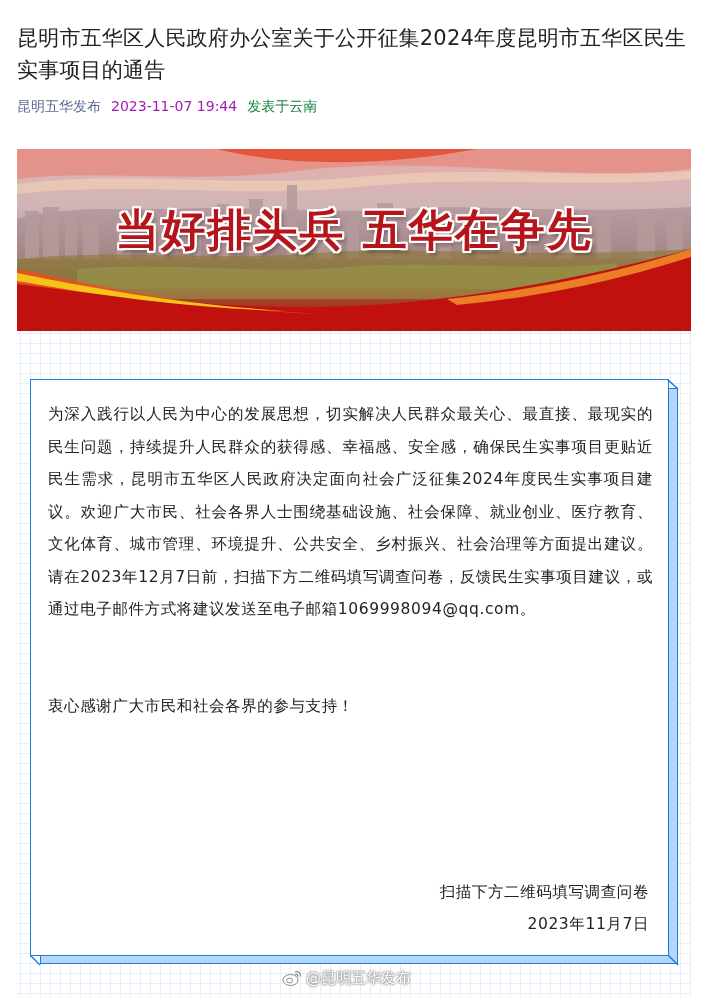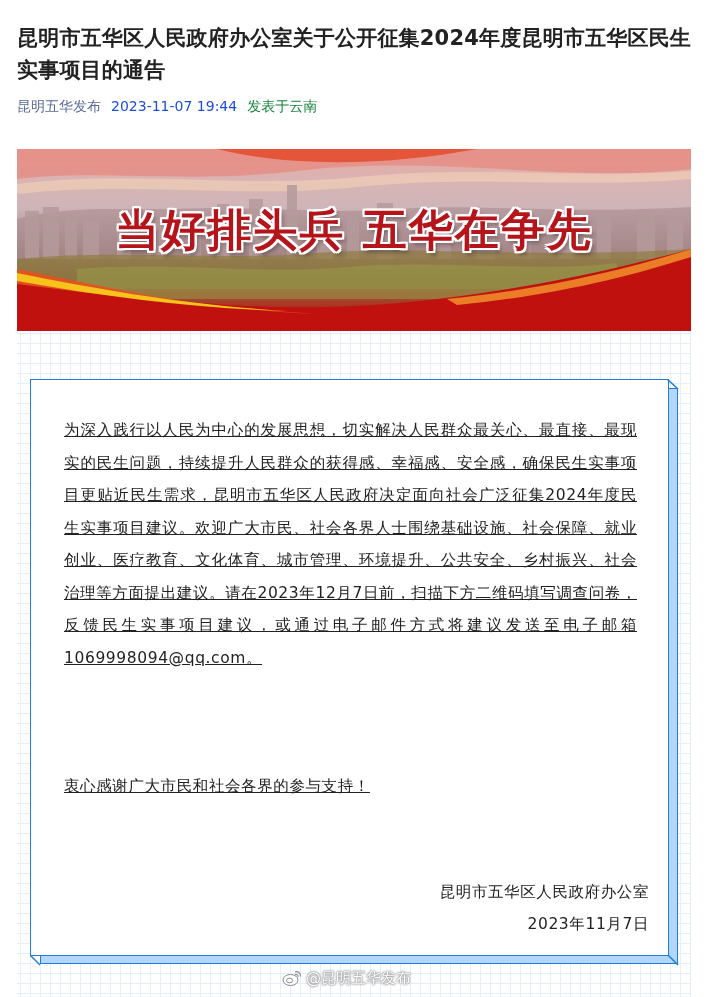--- a/index.html
+++ b/index.html
@@ -1,29 +1,29 @@
 <!DOCTYPE html>
 <html><head>
   <meta charset="utf-8">
   <style>
     * { box-sizing: border-box; margin: 0; padding: 0; }
     html, body { width: 707px; height: 997px; background: #ffffff; overflow: hidden; }
     body { font-family: "DejaVu Sans", "Liberation Sans", sans-serif; color: #222; position: relative; }
 
     .article-title {
       position: absolute; left: 17px; top: 22px; width: 680px;
-      font-size: 21px; line-height: 32px; color: #222; font-weight: bold;
+      font-size: 21px; line-height: 32px; color: #222; font-weight: normal;
       letter-spacing: 0.2px;
     }
     .meta {
       position: absolute; left: 17px; top: 96px; font-size: 14px; line-height: 20px;
       display: flex; gap: 10px; white-space: nowrap;
     }
     .meta .author { color: #576b95; text-align: center; }
-    .meta .time { color: #1d4ed8; }
+    .meta .time { color: #a21caf; }
     .meta .location { color: #15803d; }
 
     .banner {
       position: absolute; left: 17px; top: 149px; width: 674px; height: 182px; overflow: hidden;
       background: linear-gradient(180deg, #e9a9a2 0%, #d9b4b4 18%, #cfb5b8 32%, #b79c9e 45%, #9f8076 58%, #8b6a4a 70%, #a04a2e 82%, #b81412 92%, #a8100f 100%);
       padding-left: 32px;
     }
     .banner svg { position: absolute; left: 0; top: 0; }
     .banner-slogan {
       position: absolute; left: 0; right: 0; top: 56px; text-align: center;
@@ -59,21 +59,21 @@
     }
     .corner-br {
       position: absolute; left: 667px; top: 954px; width: 12px; height: 12px;
     }
 
     .notice-body {
       position: absolute; left: 48px; top: 398px; width: 605px;
       font-size: 15.5px; line-height: 32.5px; color: #222; letter-spacing: 0.6px;
       text-align: justify;
     }
-    .notice-body p { margin: 16px; text-decoration: underline; }
+    .notice-body p { margin: 0; }
     .notice-body .gap { height: 32px; }
 
     .signature {
       position: absolute; right: 58px; top: 876px; text-align: right;
       font-size: 15.5px; line-height: 32px; color: #222; letter-spacing: 0.6px;
     }
 
     .watermark {
       position: absolute; left: 282px; top: 966px; height: 24px;
       display: flex; align-items: center; gap: 4px;
@@ -152,21 +152,21 @@
 </svg>
 
 <div class="notice-body">
   <p>为深入践行以人民为中心的发展思想，切实解决人民群众最关心、最直接、最现实的民生问题，持续提升人民群众的获得感、幸福感、安全感，确保民生实事项目更贴近民生需求，昆明市五华区人民政府决定面向社会广泛征集2024年度民生实事项目建议。欢迎广大市民、社会各界人士围绕基础设施、社会保障、就业创业、医疗教育、文化体育、城市管理、环境提升、公共安全、乡村振兴、社会治理等方面提出建议。请在2023年12月7日前，扫描下方二维码填写调查问卷，反馈民生实事项目建议，或通过电子邮件方式将建议发送至电子邮箱1069998094@qq.com。</p>
   <div class="gap"></div>
   <div class="gap"></div>
   <p>衷心感谢广大市民和社会各界的参与支持！</p>
 </div>
 
 <div class="signature">
-  <div>昆明市五华区人民政府办公室</div>
+  <div>扫描下方二维码填写调查问卷</div>
   <div>2023年11月7日</div>
 </div>
 
 <div class="watermark">
   <svg class="weibo-icon" viewBox="0 0 20 18">
     <ellipse cx="8.5" cy="11" rx="7.5" ry="5.5" fill="#fff" stroke="#8a8a8a" stroke-width="1"></ellipse>
     <ellipse cx="7.5" cy="11.5" rx="3" ry="2.4" fill="none" stroke="#8a8a8a" stroke-width="1"></ellipse>
     <path d="M13,3 C16,2 19,4 18.5,7.5" fill="none" stroke="#8a8a8a" stroke-width="1.2"></path>
     <path d="M13,5.5 C14.8,5 16.3,6 16,7.8" fill="none" stroke="#8a8a8a" stroke-width="1.2"></path>
   </svg>

